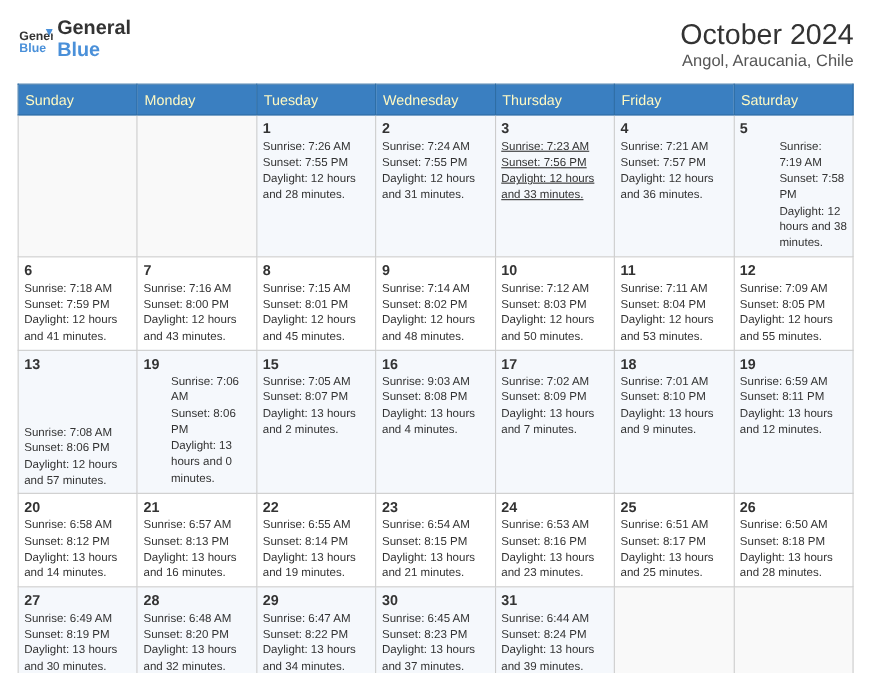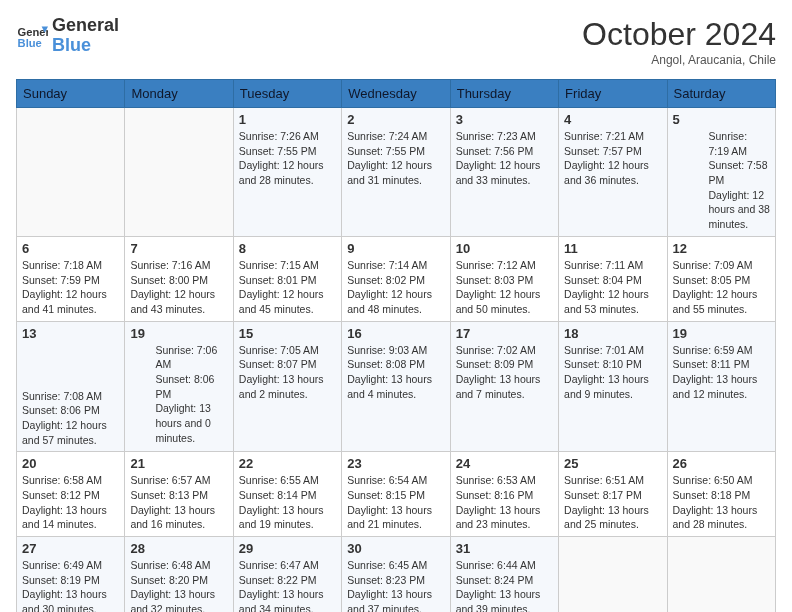--- a/index.html
+++ b/index.html
@@ -28,36 +28,36 @@
       line-height: 1.1;
     }
     .logo-icon {
       width: 32px;
       height: 32px;
     }
     .title-block {
       text-align: right;
     }
     .month-title {
-      font-size: 32px;
+      font-size: 26px;
       font-weight: 300;
       color: #333;
     }
     .subtitle {
-      font-size: 12px;
+      font-size: 15px;
       color: #555;
     }
     table {
       width: 100%;
       border-collapse: collapse;
       font-size: 11px;
     }
     thead th {
       background-color: #3a7fc1;
-      color: #0f172a;
+      color: #fef9c3;
       padding: 6px 6px;
       text-align: left;
       font-size: 13px;
       font-weight: normal;
       border: 1px solid #2e6da4;
     }
     tbody td {
       border: 1px solid #ccc;
       vertical-align: top;
       padding: 4px 5px;
@@ -133,21 +133,21 @@
 Daylight: 12 hours and 28 minutes.</div>
         </td>
         <td>
           <span class="day-num">2</span>
           <div class="day-info" style="white-space: pre-line;">Sunrise: 7:24 AM
 Sunset: 7:55 PM
 Daylight: 12 hours and 31 minutes.</div>
         </td>
         <td>
           <span class="day-num">3</span>
-          <div class="day-info" style="white-space: pre-line;">Sunrise: 7:23 AM
+          <div class="day-info" style="white-space: pre-line; text-decoration: underline;">Sunrise: 7:23 AM
 Sunset: 7:56 PM
 Daylight: 12 hours and 33 minutes.</div>
         </td>
         <td>
           <span class="day-num">4</span>
           <div class="day-info" style="white-space: pre-line;">Sunrise: 7:21 AM
 Sunset: 7:57 PM
 Daylight: 12 hours and 36 minutes.</div>
         </td>
         <td>

